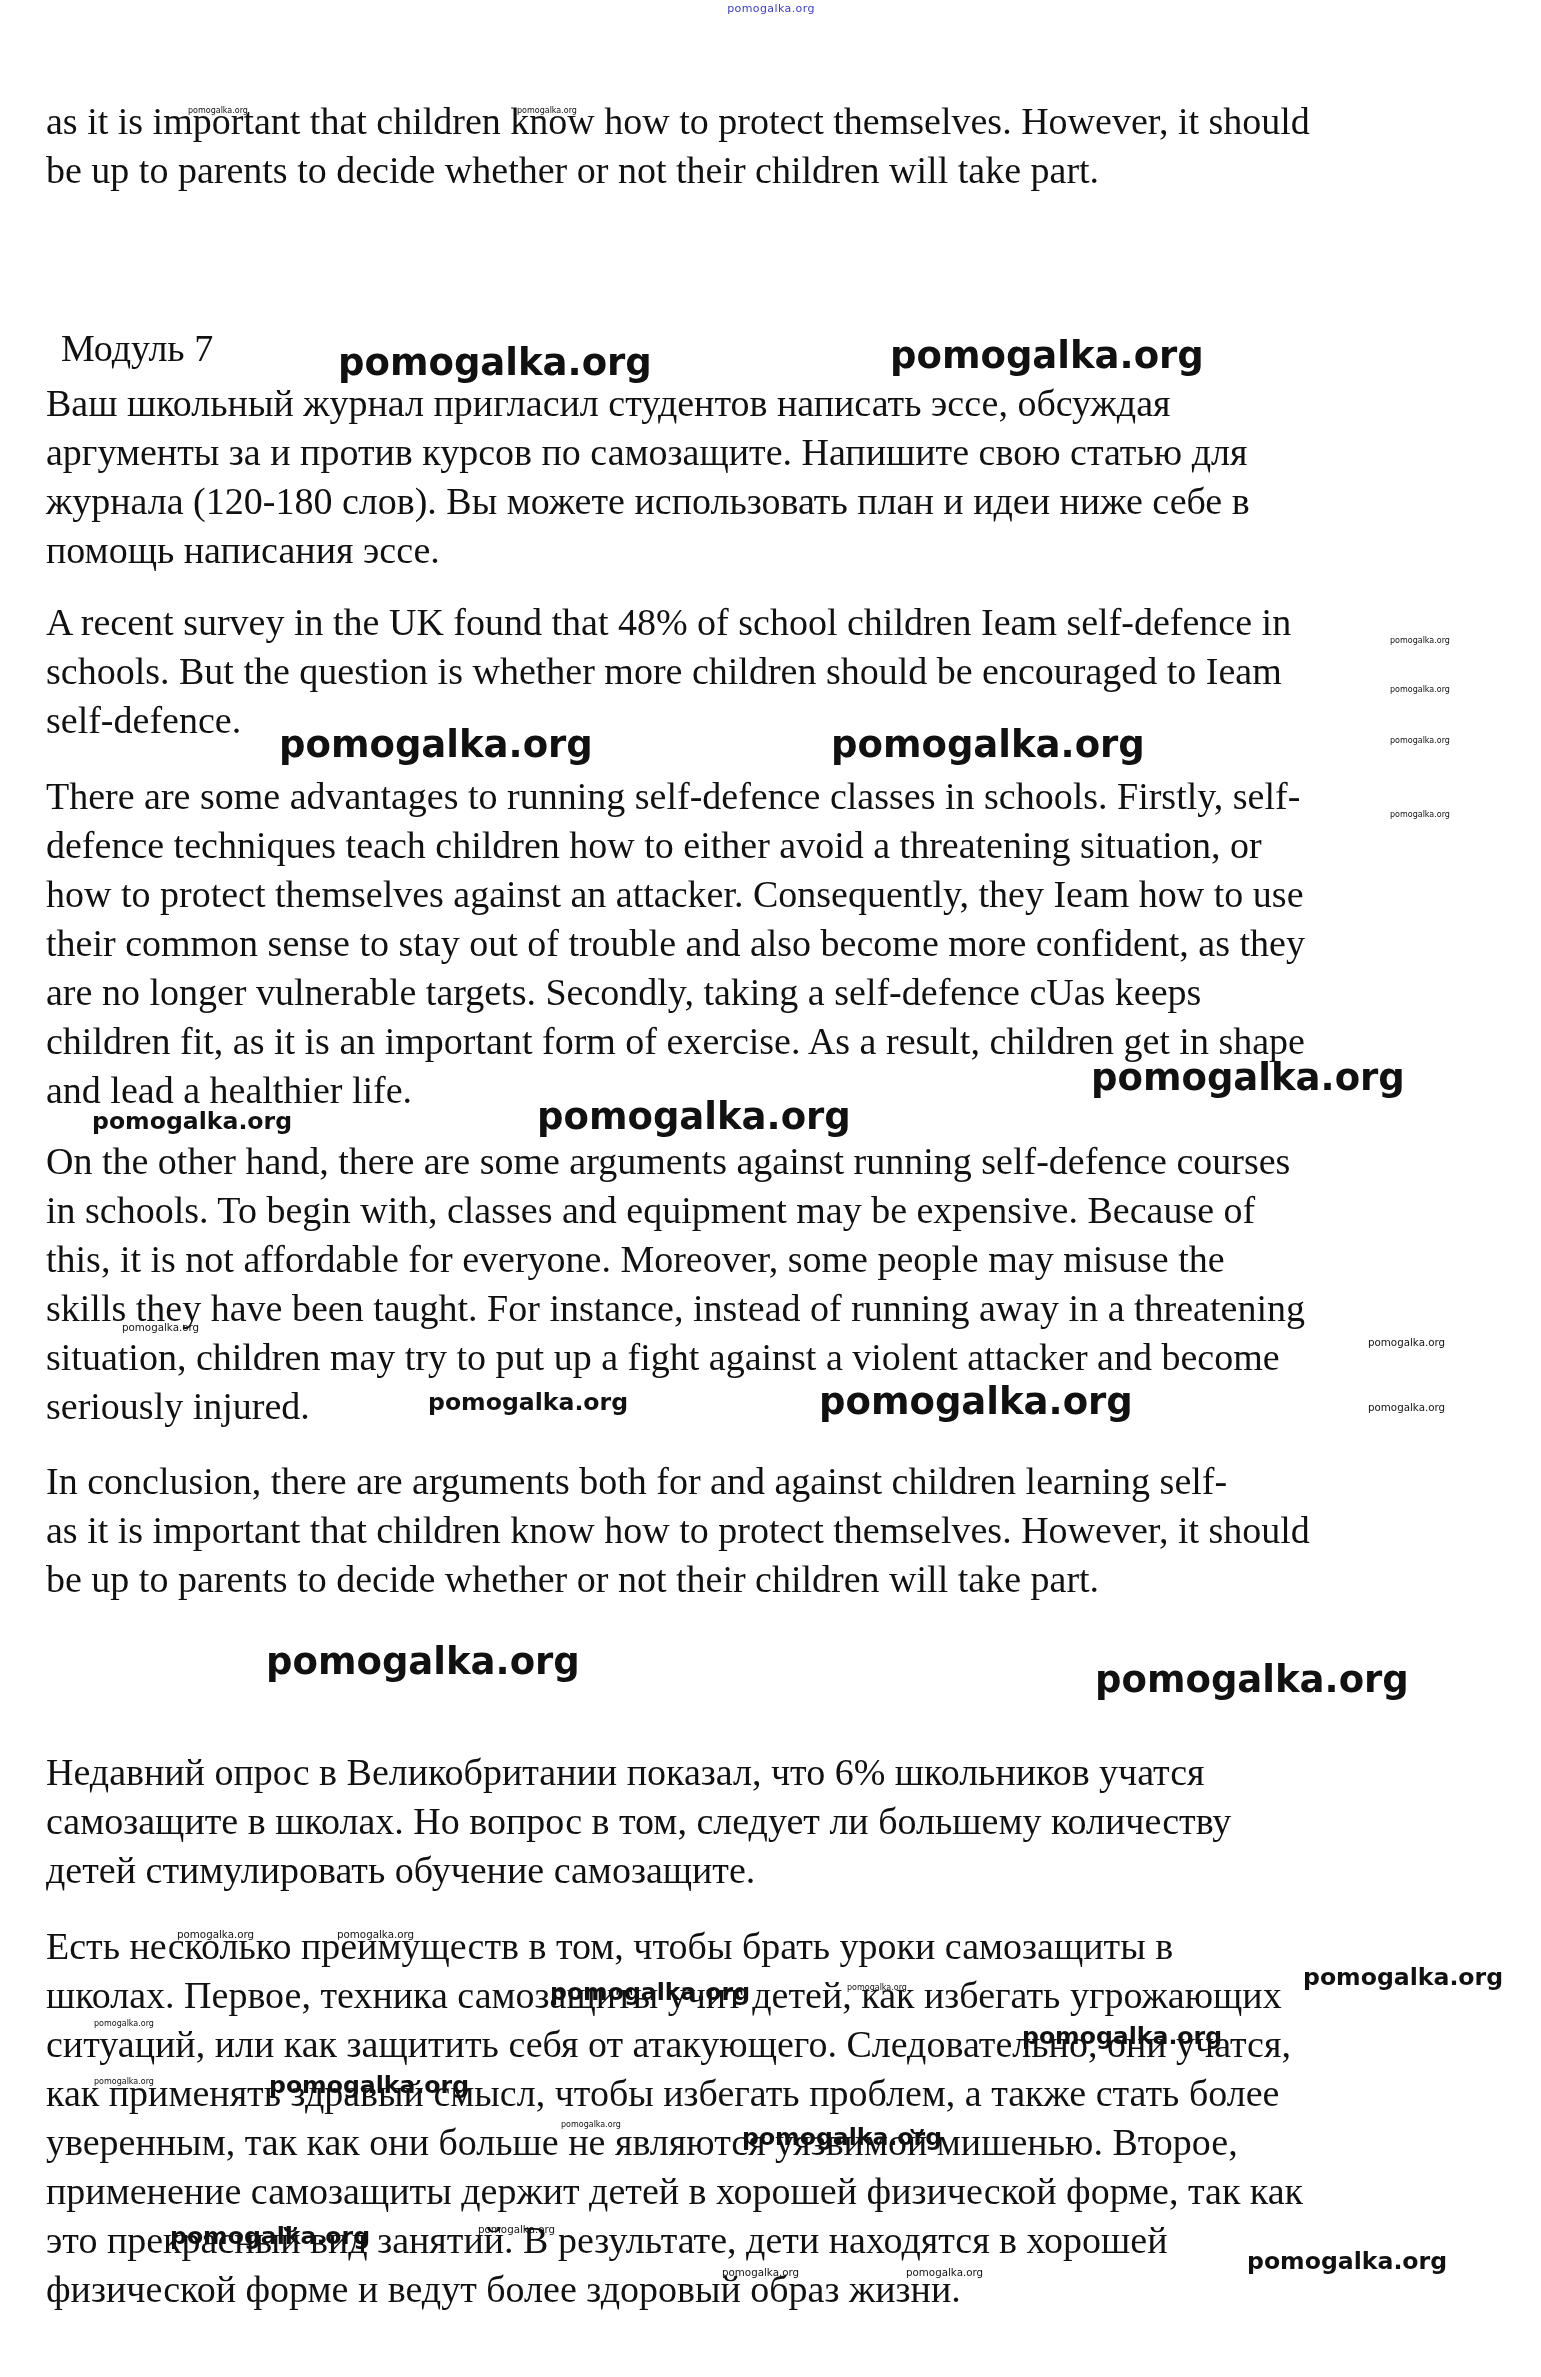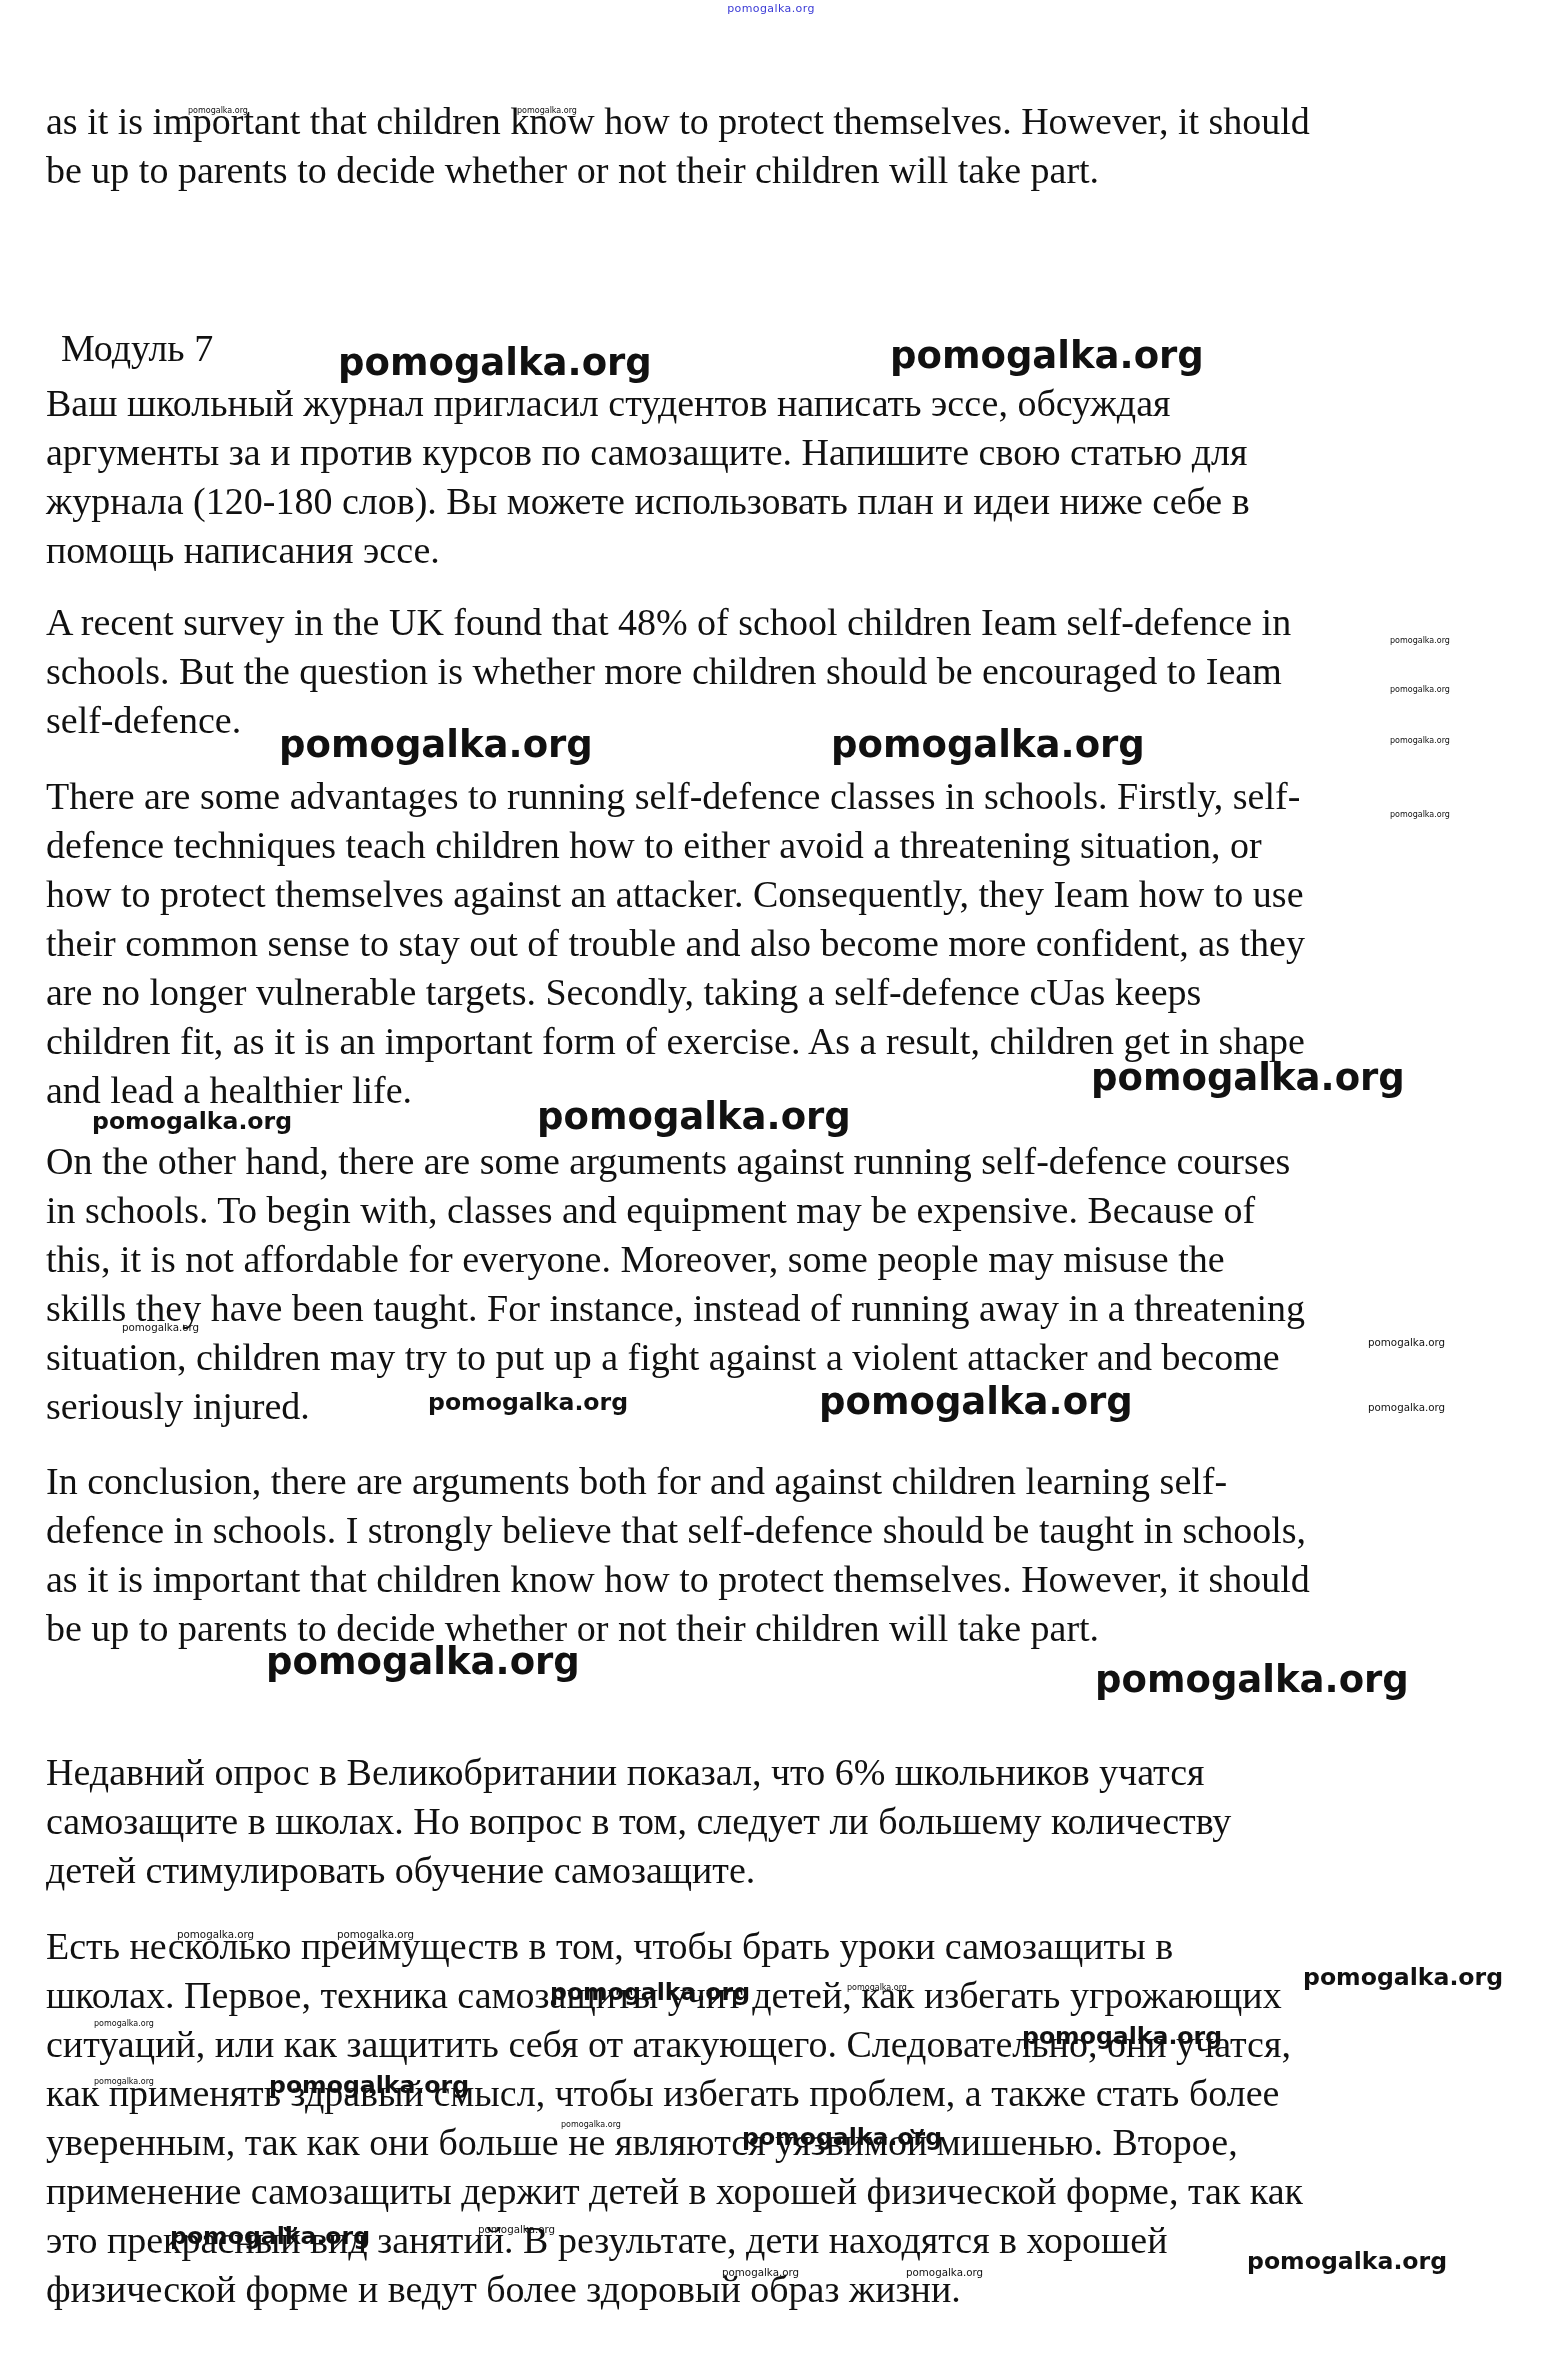--- a/index.html
+++ b/index.html
@@ -60,21 +60,20 @@
     <div class="para">On the other hand, there are some arguments against running self-defence courses</div>
     <div class="para">in schools. To begin with, classes and equipment may be expensive. Because of</div>
     <div class="para">this, it is not affordable for everyone. Moreover, some people may misuse the</div>
     <div class="para">skills they have been taught. For instance, instead of running away in a threatening</div>
     <div class="para">situation, children may try to put up a fight against a violent attacker and become</div>
     <div class="para">seriously injured.</div>
   </div>
 
   <div class="body-text" style="top:1457px;">
     <div class="para">In conclusion, there are arguments both for and against children learning self-</div>
-    <div class="para">defence in schools. I strongly believe that self-defence should be taught in schools,</div>
     <div class="para">as it is important that children know how to protect themselves. However, it should</div>
     <div class="para">be up to parents to decide whether or not their children will take part.</div>
   </div>
 
   <div class="body-text" style="top:1748px;">
     <div class="para">Недавний опрос в Великобритании показал, что 6% школьников учатся</div>
     <div class="para">самозащите в школах. Но вопрос в том, следует ли большему количеству</div>
     <div class="para">детей стимулировать обучение самозащите.</div>
   </div>
 

